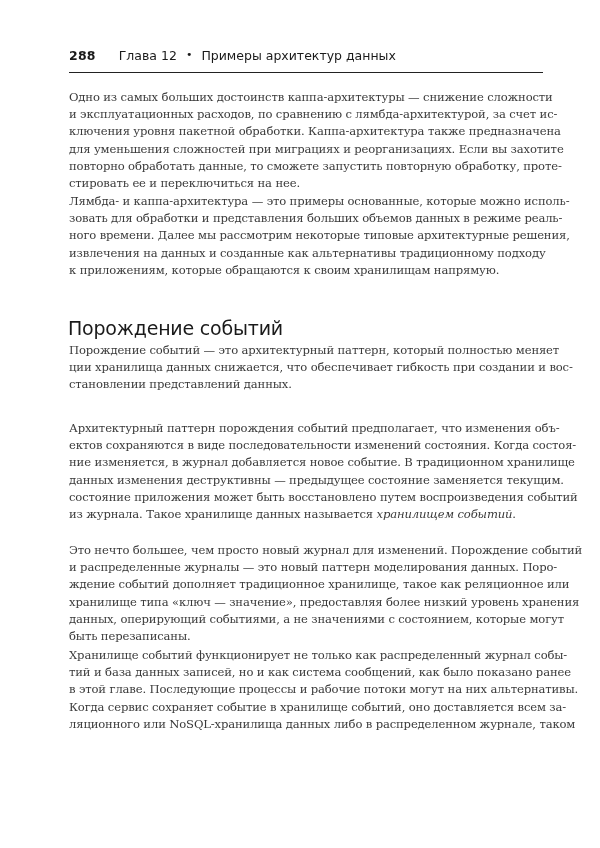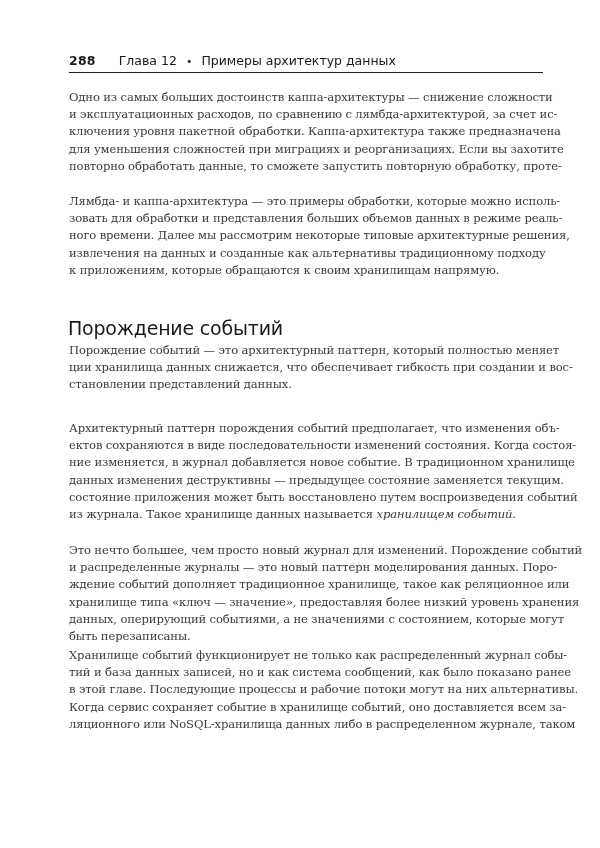--- a/index.html
+++ b/index.html
@@ -22,21 +22,21 @@
     .running-head {
       position: absolute;
       left: 69px;
       top: 48px;
       width: 474px;
       height: 20px;
       font-family: "DejaVu Sans", sans-serif;
       font-size: 12.5px;
       color: #1a1a1a;
       display: flex;
-      align-items: flex-end;
+      align-items: flex-start;
       white-space: nowrap;
     }
     .page-number {
       font-weight: bold;
       margin-right: 23px;
       letter-spacing: 0.2px;
     }
     .chapter-label { margin-right: 9px; }
     .bullet-sep { margin-right: 9px; font-size: 11px; }
     .head-rule {
@@ -94,24 +94,25 @@
     <span class="chapter-title">Примеры архитектур данных</span>
   </div>
   <div class="head-rule"></div>
 
   <p class="body-text" style="top:89px">
     <span class="line">Одно из самых больших достоинств каппа-архитектуры — снижение сложности</span>
     <span class="line">и эксплуатационных расходов, по сравнению с лямбда-архитектурой, за счет ис-</span>
     <span class="line">ключения уровня пакетной обработки. Каппа-архитектура также предназначена</span>
     <span class="line">для уменьшения сложностей при миграциях и реорганизациях. Если вы захотите</span>
     <span class="line">повторно обработать данные, то сможете запустить повторную обработку, проте-</span>
+    <span class="line last">стировать ее и переключиться на нее.</span>
   </p>
 
   <p class="body-text" style="top:193px">
-    <span class="line">Лямбда- и каппа-архитектура — это примеры обработки, которые можно исполь-</span>
+    <span class="line">Лямбда- и каппа-архитектура — это примеры основанные, которые можно исполь-</span>
     <span class="line">зовать для обработки и представления больших объемов данных в режиме реаль-</span>
     <span class="line">ного времени. Далее мы рассмотрим некоторые типовые архитектурные решения,</span>
     <span class="line">извлечения на данных и созданные как альтернативы традиционному подходу</span>
     <span class="line last">к приложениям, которые обращаются к своим хранилищам напрямую.</span>
   </p>
 
   <h2 class="section-heading">Порождение событий</h2>
 
   <p class="body-text" style="top:342px">
     <span class="line">Порождение событий — это архитектурный паттерн, который полностью меняет</span>

